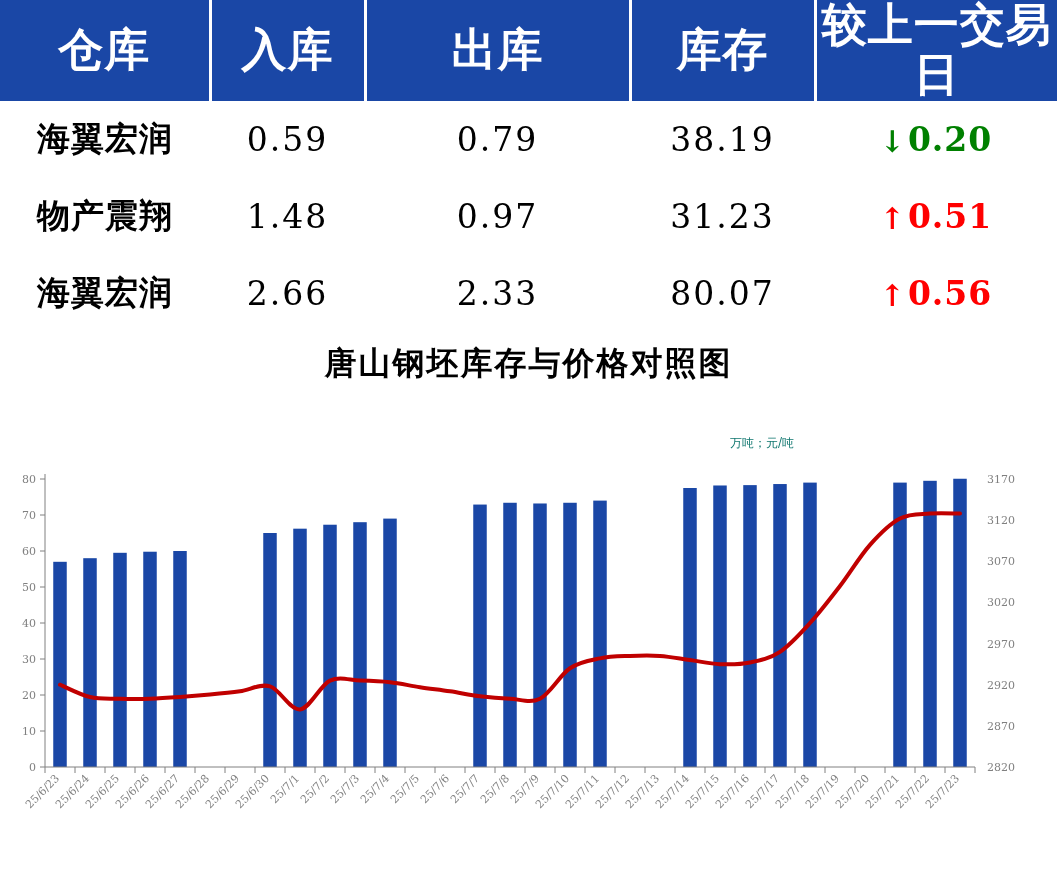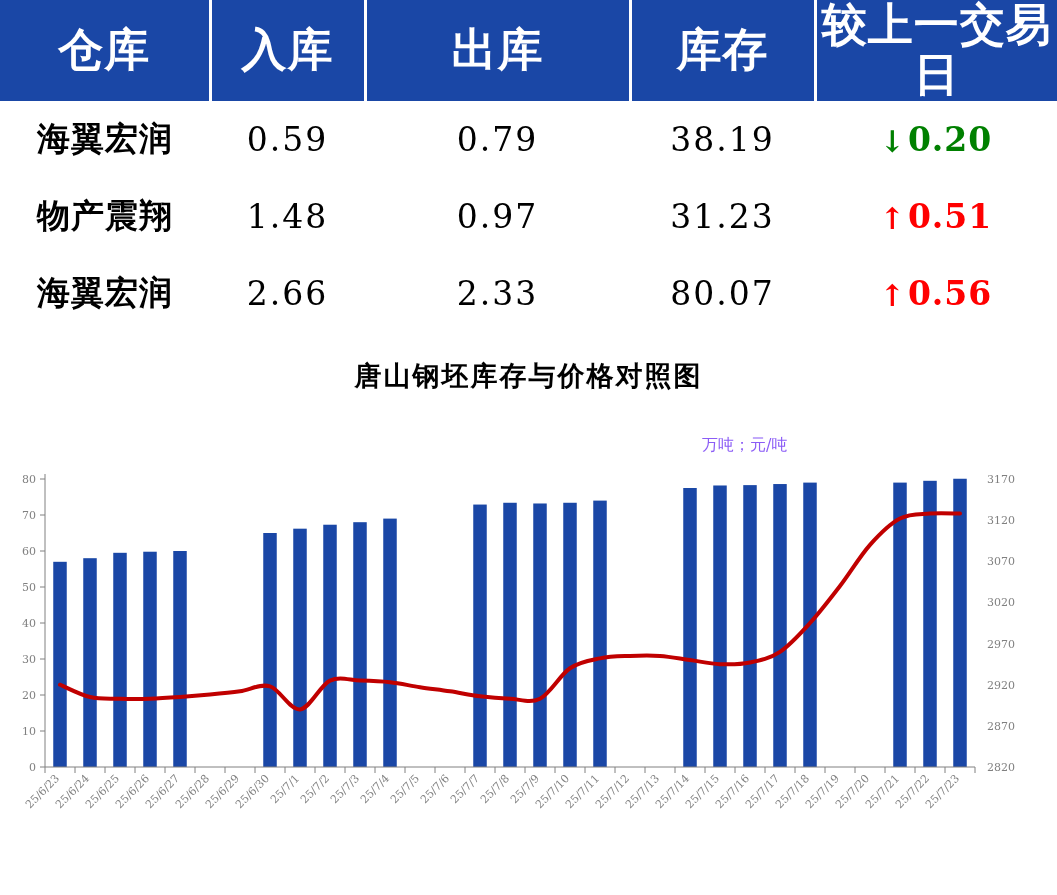--- a/index.html
+++ b/index.html
@@ -29,26 +29,26 @@
   #inv-table tbody td.name{font-weight:700;letter-spacing:1px;}
   #inv-table tbody td.num{font-weight:400;letter-spacing:2px;text-align:center;}
   .delta{font-weight:700;letter-spacing:1px;margin-top:48px;}
   .delta .arr{font-size:30px;display:inline-block;vertical-align:-1px;margin-right:2px;}
   .up{color:#FF0000;}
   .down{color:#008000;}
 
   
   #chart-block{position:relative;width:1057px;height:545px;background:#ffffff;}
   #chart-title{
-    position:absolute;left:0;top:26px;width:1057px;text-align:center;
-    font-size:27px;font-weight:700;color:#000000;letter-spacing:2px;
+    position:absolute;left:0;top:10px;width:1057px;text-align:center;
+    font-size:32px;font-weight:700;color:#000000;letter-spacing:2px;
     font-family:"DejaVu Serif","Liberation Serif",serif;
   }
   #unit-label{
-    position:absolute;left:702px;top:103px;font-size:16px;color:#8b5cf6;
+    position:absolute;left:730px;top:103px;font-size:12px;color:#0f766e;
     font-family:"DejaVu Serif","Liberation Serif",serif;white-space:nowrap;
   }
   #plot-wrap{position:absolute;left:0;top:0;width:1057px;height:545px;}
   #plot-svg{position:absolute;left:0;top:0;}
   .axis-lbl{
     font-family:"DejaVu Serif","Liberation Serif",serif;font-size:11px;fill:#808080;
   }
   .xtick-lbl{
     font-family:"DejaVu Serif","Liberation Serif",serif;font-size:11px;fill:#808080;
   }

